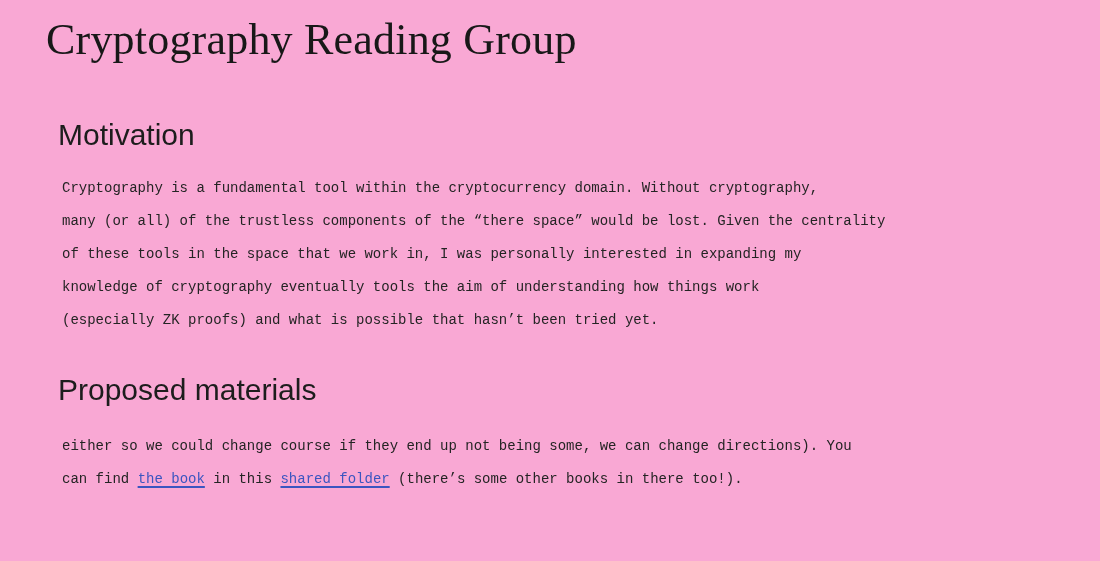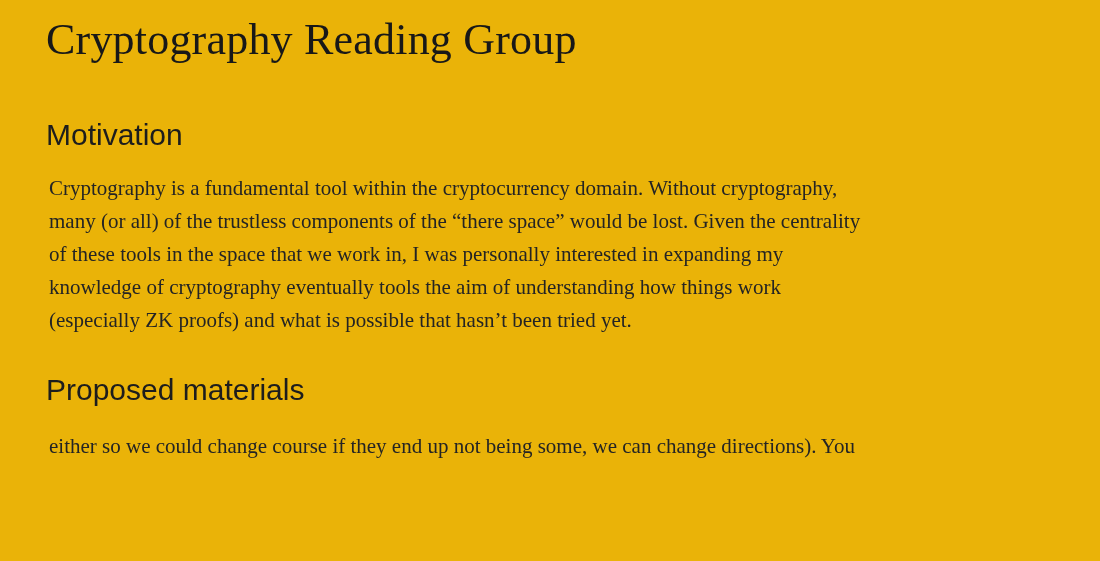--- a/index.html
+++ b/index.html
@@ -8,51 +8,51 @@
     background: #f3f3f1;
     width: 1100px;
     height: 561px;
     overflow: hidden;
   }
   .page {
     box-sizing: border-box;
     width: 1100px;
     height: 561px;
     padding: 14px 46px 0 46px;
-    background: #eab308;
+    background: #f9a8d4;
   }
   .doc-title {
     font-family: "Liberation Serif", serif;
     font-size: 44px;
     line-height: 52px;
     font-weight: 400;
     color: #181818;
     margin: 0;
     letter-spacing: 0.2px;
   }
   .section-heading {
     font-family: "Liberation Sans", sans-serif;
     font-size: 30px;
     line-height: 36px;
     font-weight: 400;
     color: #1d1d1d;
-    margin: 0;
+    margin: 12px;
   }
   .section-heading.first {
     margin-top: 51px;
   }
   .section-heading.second {
     margin-top: 35px;
   }
   .body-para {
-    font-family: Liberation Serif, serif;
-    font-size: 21px;
+    font-family: Liberation Mono, monospace;
+    font-size: 14px;
     line-height: 33px;
     color: #242424;
-    margin: 3px;
+    margin: 16px;
   }
   .body-para.p1 { margin-top: 19px; }
   .body-para.p2 { margin-top: 22px; }
   .para-line {
     white-space: nowrap;
   }
   a.doc-link {
     color: #3b55c0;
     text-decoration: underline;
     text-decoration-thickness: 1.5px;
@@ -74,15 +74,18 @@
     <div class="para-line">many (or all) of the trustless components of the “there space” would be lost. Given the centrality</div>
     <div class="para-line">of these tools in the space that we work in, I was personally interested in expanding my</div>
     <div class="para-line">knowledge of cryptography eventually tools the aim of understanding how things work</div>
     <div class="para-line">(especially ZK proofs) and what is possible that hasn’t been tried yet.</div>
   </div>
 
   <h2 class="section-heading second">Proposed materials</h2>
 
   <div class="body-para p2">
     <div class="para-line">either so we could change course if they end up not being some, we can change directions). You</div>
+    <div class="para-line">
+      <span>can find </span><a class="doc-link">the book</a><span> in this </span><a class="doc-link">shared folder</a><span> (there’s some other books in there too!).</span>
+    </div>
   </div>
 
 </div>
 
 </body></html>

